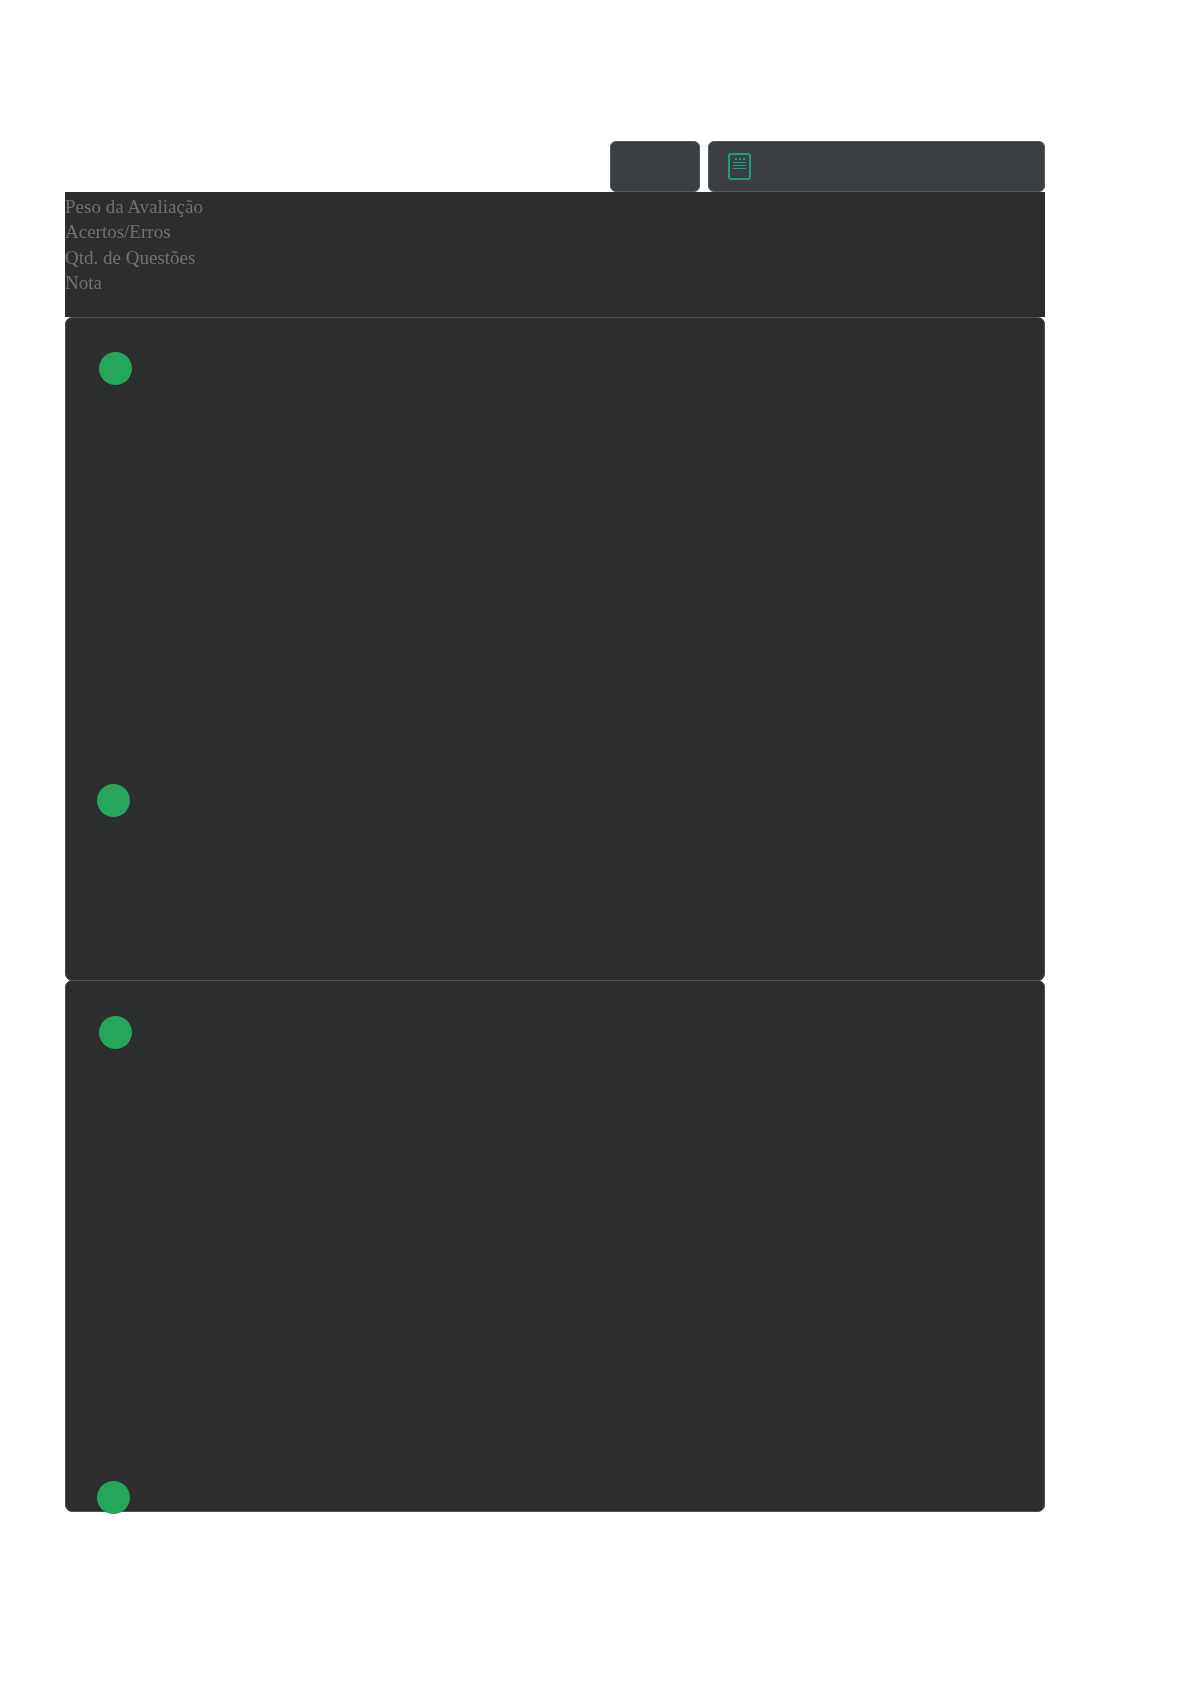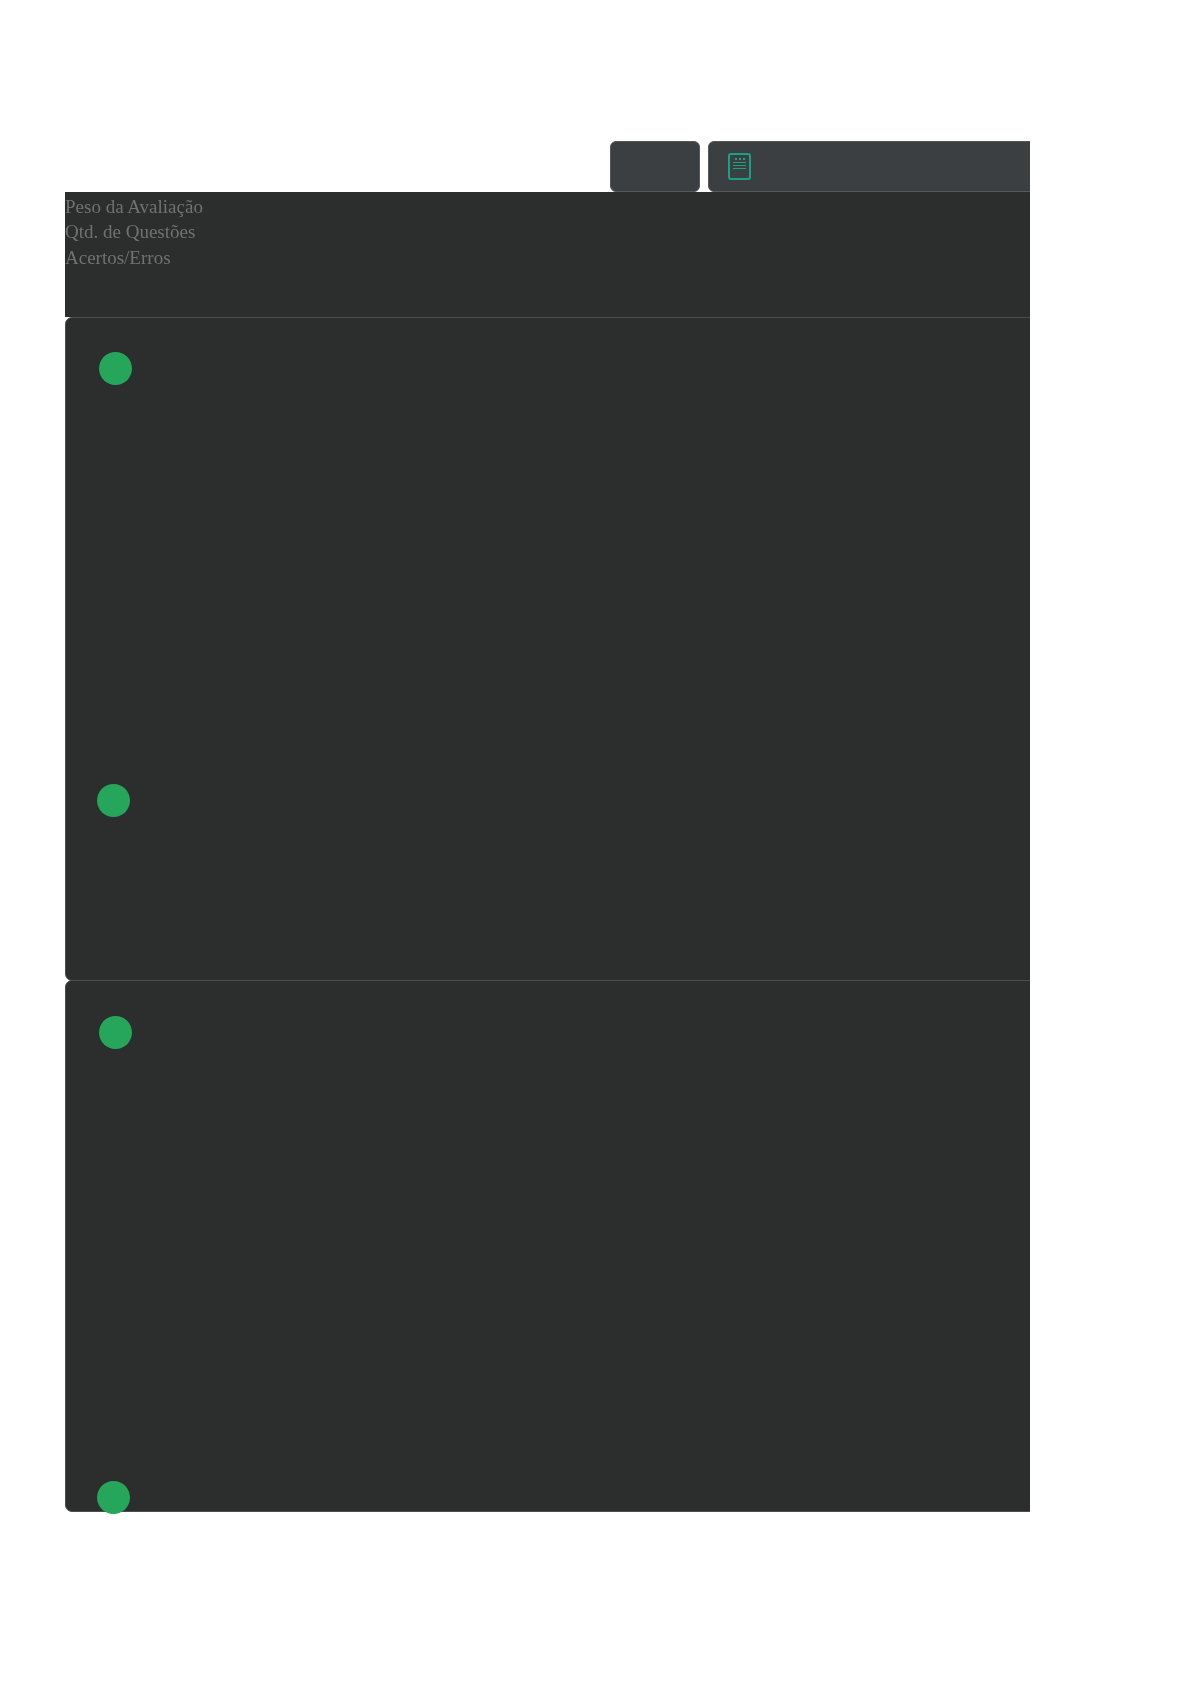--- a/index.html
+++ b/index.html
@@ -115,21 +115,21 @@
     border-radius: 50%;
     background: #26a65b;
   }
 
   
   .dot-1 { left: 99px; top: 352px; }
   .dot-2 { left: 97px; top: 784px; }
   .dot-3 { left: 99px; top: 1016px; }
   .dot-4 { left: 97px; top: 1481px; }
 
-  .clip-root { position: absolute; left: 0; top: 0; width: 1030px; height: 1684px; overflow: hidden; }
+  .clip-root { position: absolute; left: 0; top: 0; width: 1190px; height: 1684px; overflow: hidden; }
 </style>
 </head>
 <body>
 
 <div class="clip-root">
 
   <div class="tabstrip">
     <div class="tab-left">
       <span></span>
     </div>
@@ -144,22 +144,23 @@
         <span class="line"></span>
         <span class="line"></span>
       </span>
       <span></span>
     </div>
   </div>
 
   <div class="header-band">
     <div class="labels">
       <div class="label">Peso da Avaliação</div>
+      <div class="label">Acertos/Erros</div>
       <div class="label">Qtd. de Questões</div>
-      <div class="label">Acertos/Erros</div>
+      <div class="label">Nota</div>
     </div>
   </div>
 
   <div class="panel panel-one"></div>
 
   <div class="panel panel-two"></div>
 
   <div class="status-dot dot-1"></div>
   <div class="status-dot dot-2"></div>
   <div class="status-dot dot-3"></div>

